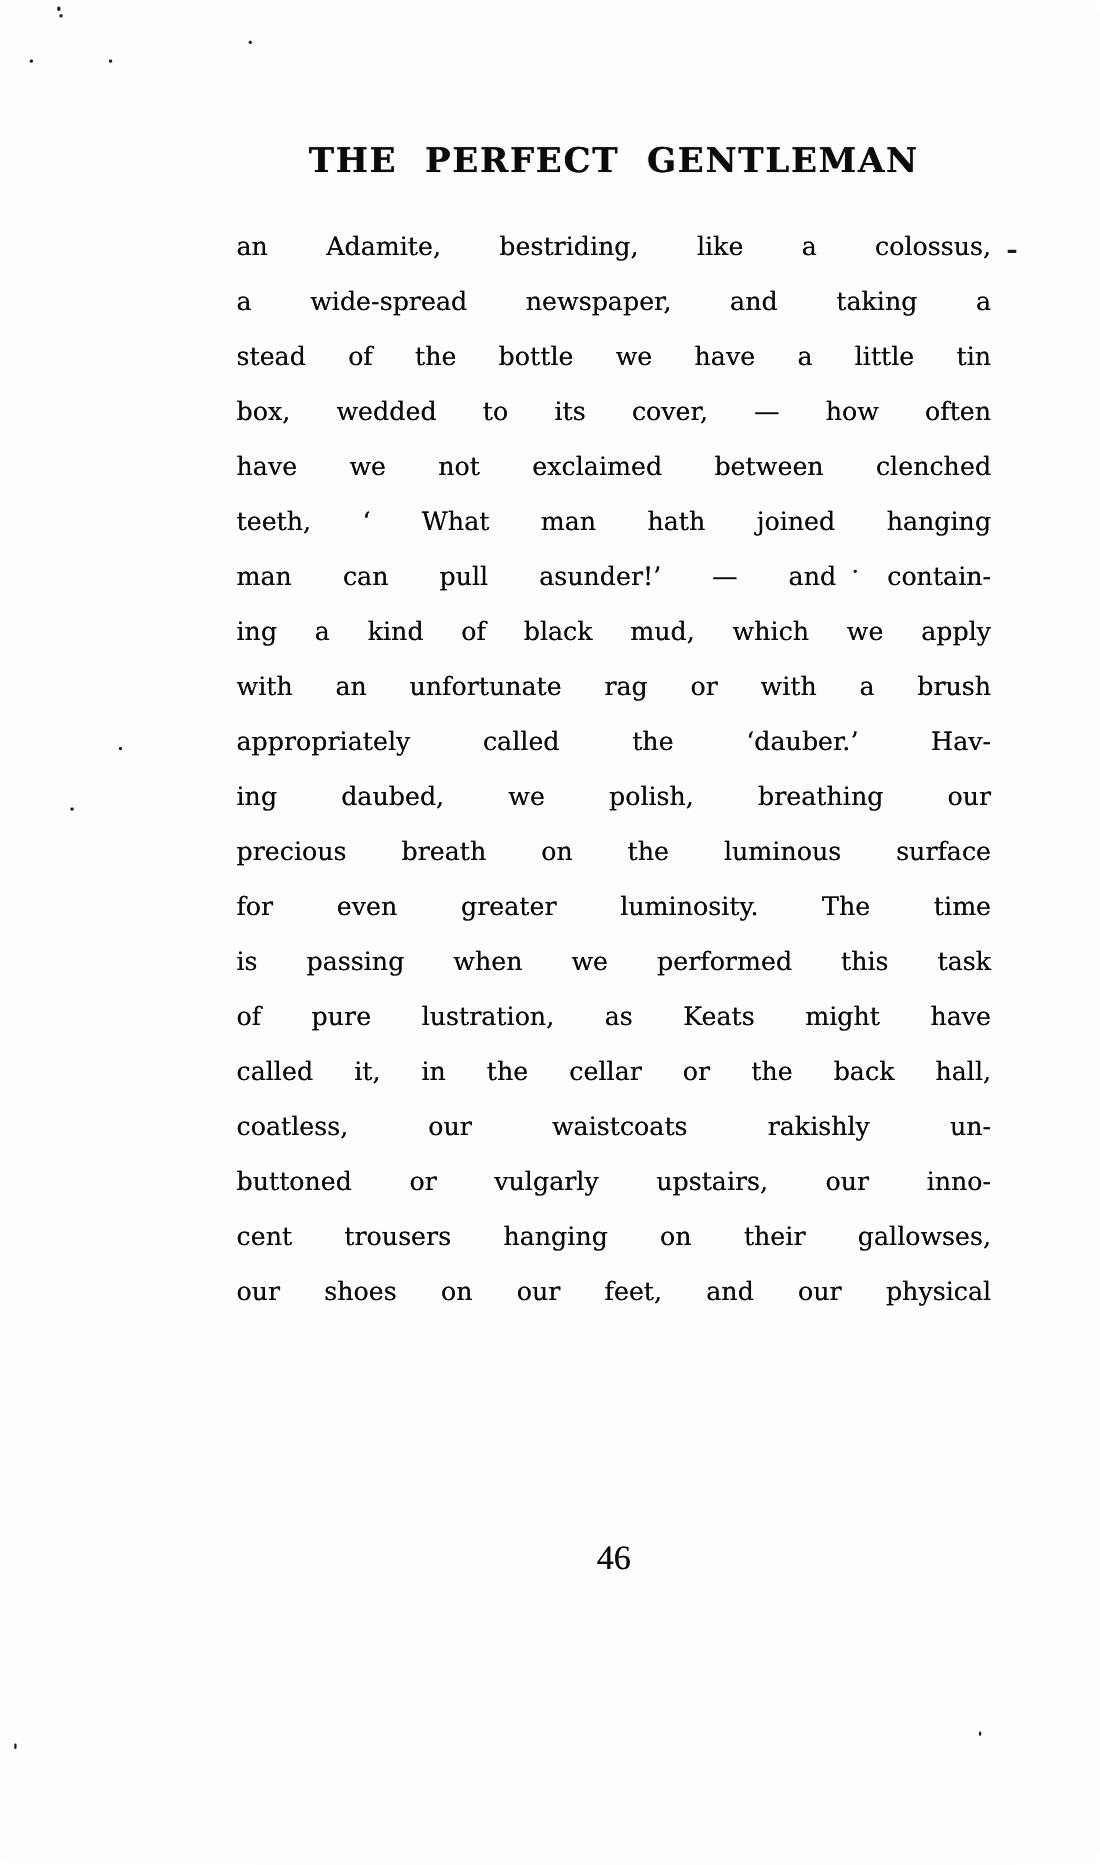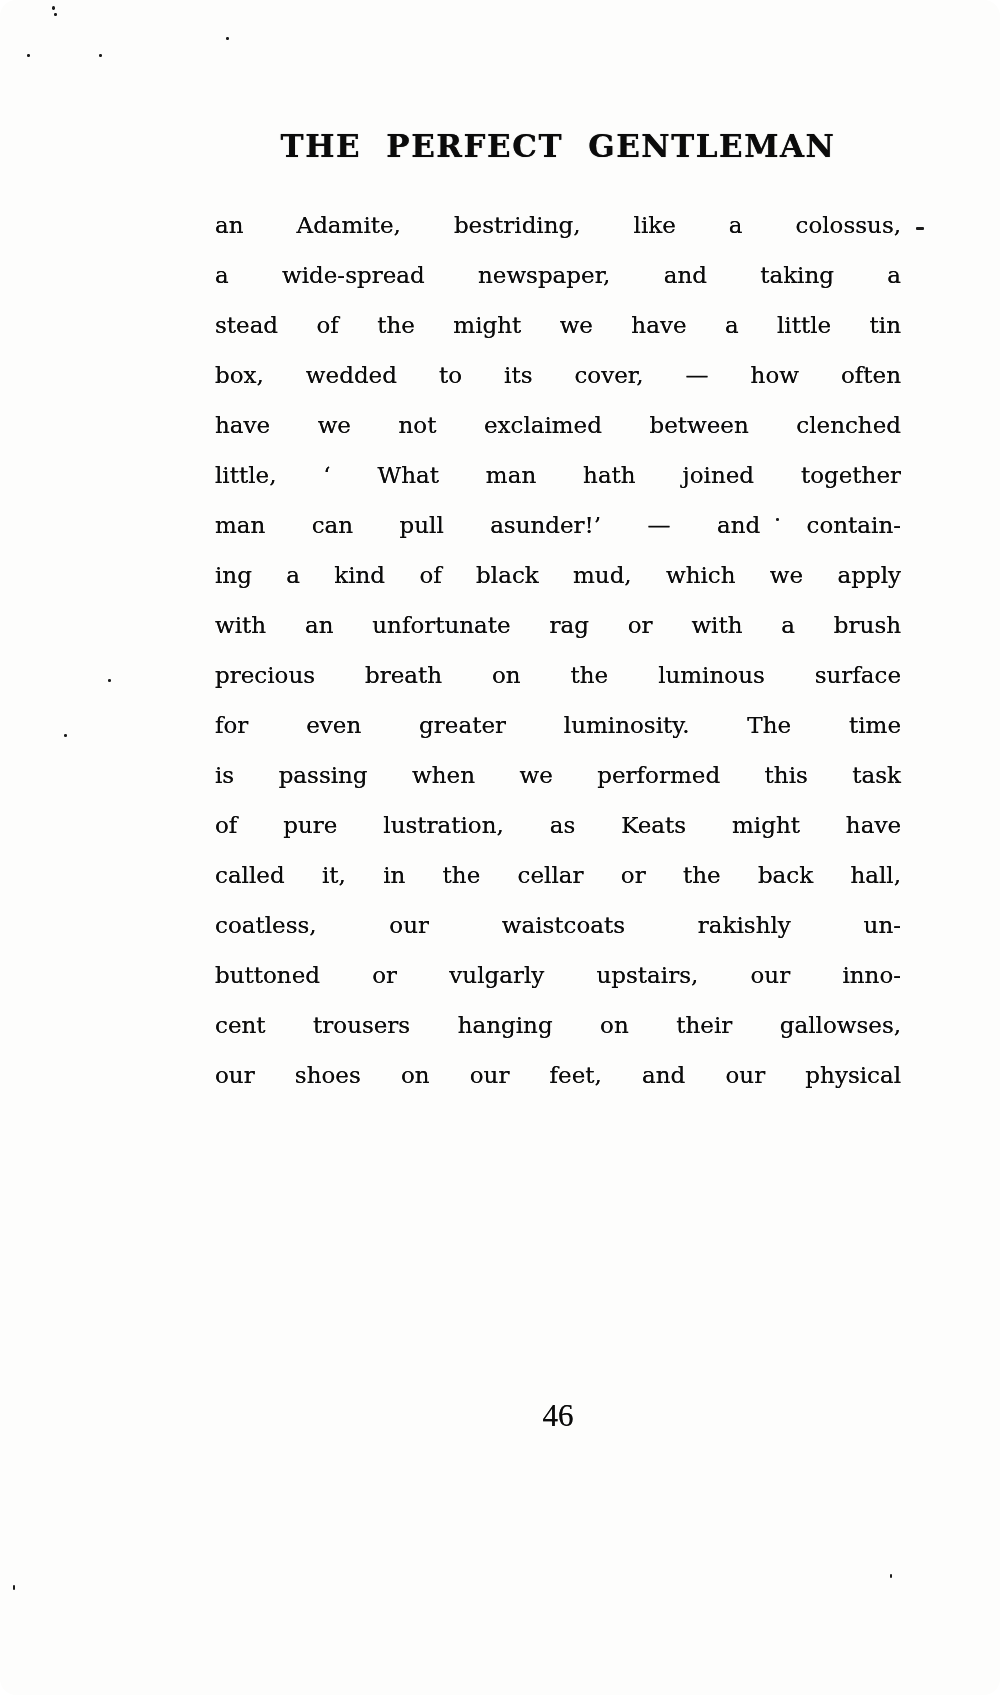--- a/index.html
+++ b/index.html
@@ -79,27 +79,29 @@
   <div class="speck" style="left:108px; top:679px;  width:3px; height:3px;"></div>
   <div class="speck" style="left:64px;  top:734px;  width:3px; height:3px;"></div>
   <div class="speck dash" style="left:13px;  top:1585px; width:2px; height:5px;"></div>
   <div class="speck dash" style="left:890px; top:1574px; width:2px; height:4px;"></div>
 
   <div class="running-header">THE PERFECT GENTLEMAN</div>
 
   <div class="body-text">
     <div class="text-line">an Adamite, bestriding, like a colossus,</div>
     <div class="text-line">a wide-spread newspaper, and taking a</div>
-    <div class="text-line">stead of the might we have a little tin</div>
+    <div class="text-line">stead of the bottle we have a little tin</div>
     <div class="text-line">box, wedded to its cover, — how often</div>
     <div class="text-line">have we not exclaimed between clenched</div>
-    <div class="text-line">little, ‘ What man hath joined together</div>
+    <div class="text-line">teeth, ‘ What man hath joined hanging</div>
     <div class="text-line">man can pull asunder!’ — and contain-</div>
     <div class="text-line">ing a kind of black mud, which we apply</div>
     <div class="text-line">with an unfortunate rag or with a brush</div>
+    <div class="text-line">appropriately called the ‘dauber.’ Hav-</div>
+    <div class="text-line">ing daubed, we polish, breathing our</div>
     <div class="text-line">precious breath on the luminous surface</div>
     <div class="text-line">for even greater luminosity. The time</div>
     <div class="text-line">is passing when we performed this task</div>
     <div class="text-line">of pure lustration, as Keats might have</div>
     <div class="text-line">called it, in the cellar or the back hall,</div>
     <div class="text-line">coatless, our waistcoats rakishly un-</div>
     <div class="text-line">buttoned or vulgarly upstairs, our inno-</div>
     <div class="text-line">cent trousers hanging on their gallowses,</div>
     <div class="text-line">our shoes on our feet, and our physical</div>
   </div>

